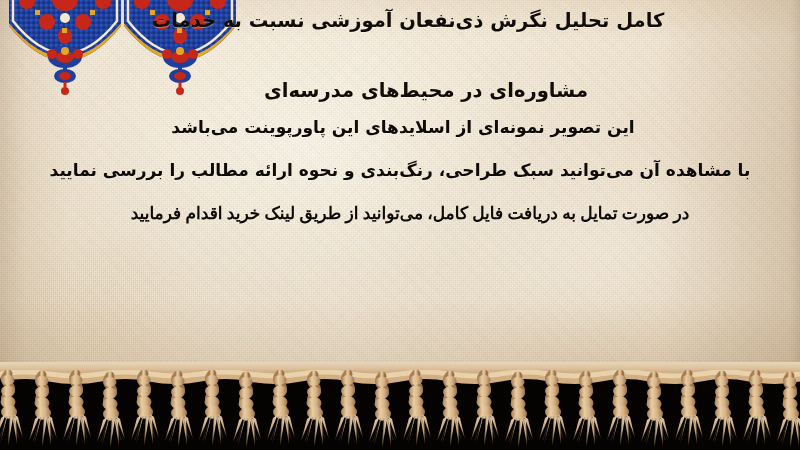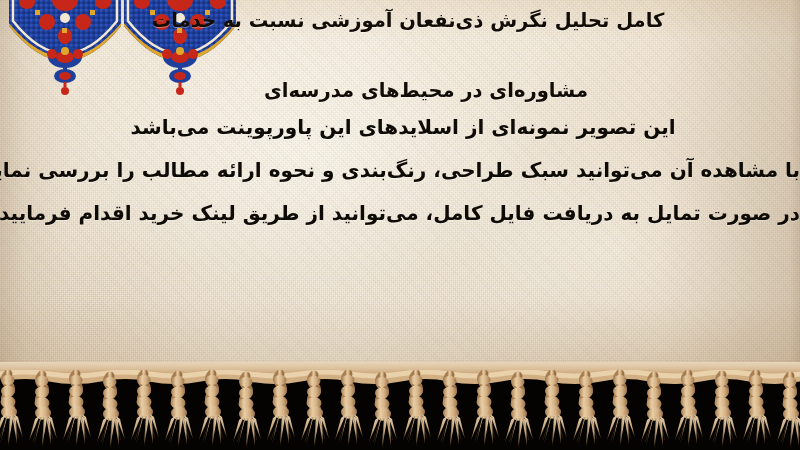--- a/index.html
+++ b/index.html
@@ -127,28 +127,28 @@
   .title-line.l2 { padding-left: 40px; margin-top: 40px; }
 
   .body-block {
     position: absolute;
     right: 0;
     top: 106px;
     width: 800px;
     text-align: center;
     color: #0e0a05;
     font-weight: 700;
-    font-size: 20px;
+    font-size: 17px;
     line-height: 43px;
     text-shadow: 0 1px 0 rgba(255,255,255,.30);
   }
   .body-line { display: block; white-space: nowrap; }
   .body-line.b1 { padding-left: 6px; }
   .body-line.b2 { padding-left: 0px; }
-  .body-line.b3 { padding-left: 20px; }
+  .body-line.b3 { padding-left: 20px; font-family: Liberation Serif, serif; }
 </style>
 </head>
 <body>
 
 <div class="slide">
 
   <div class="carpet"></div>
   <div class="carpet-speckle"></div>
 
   <div class="ornaments">

